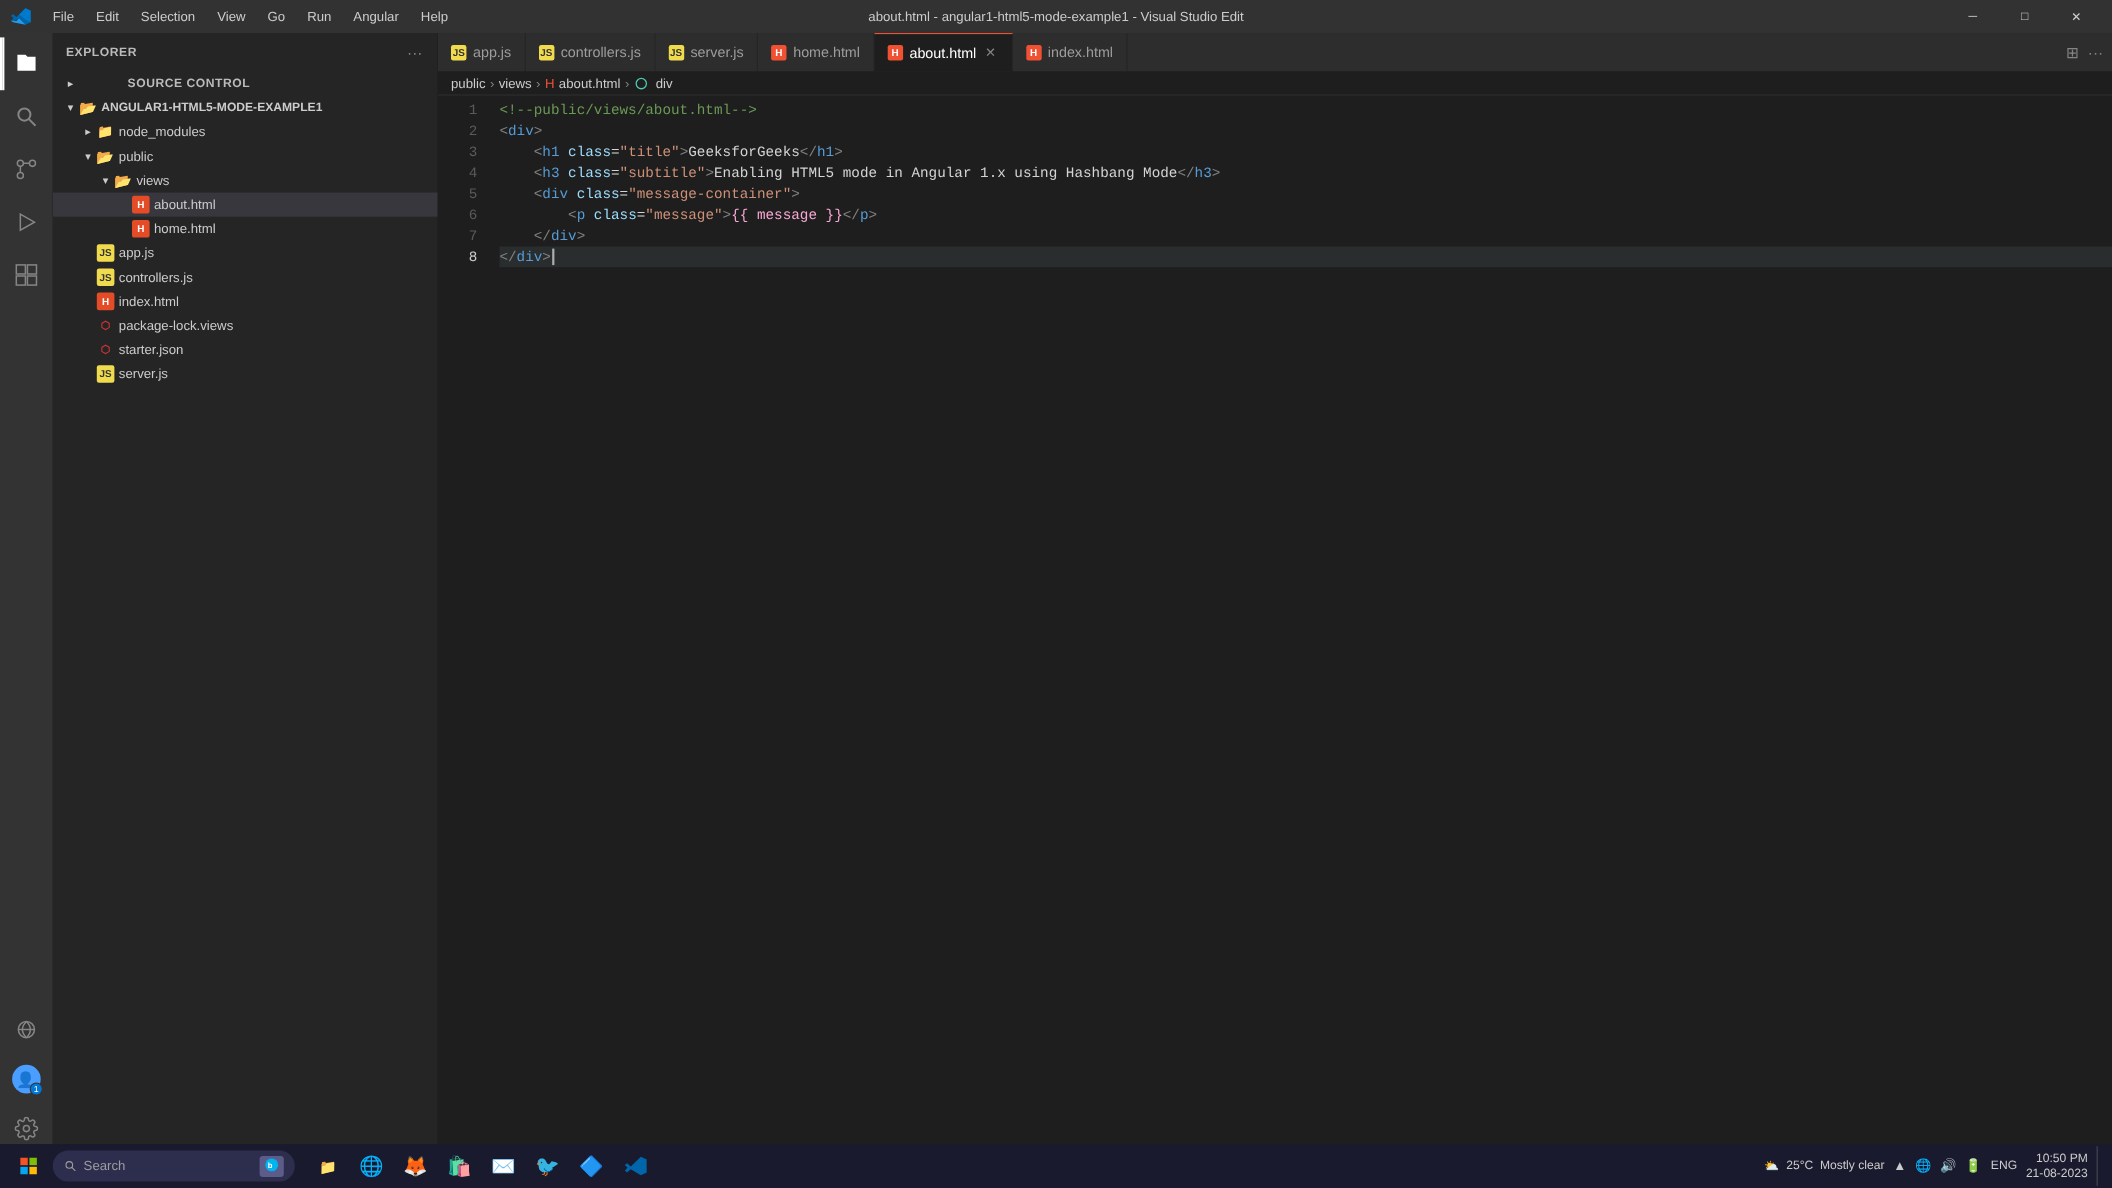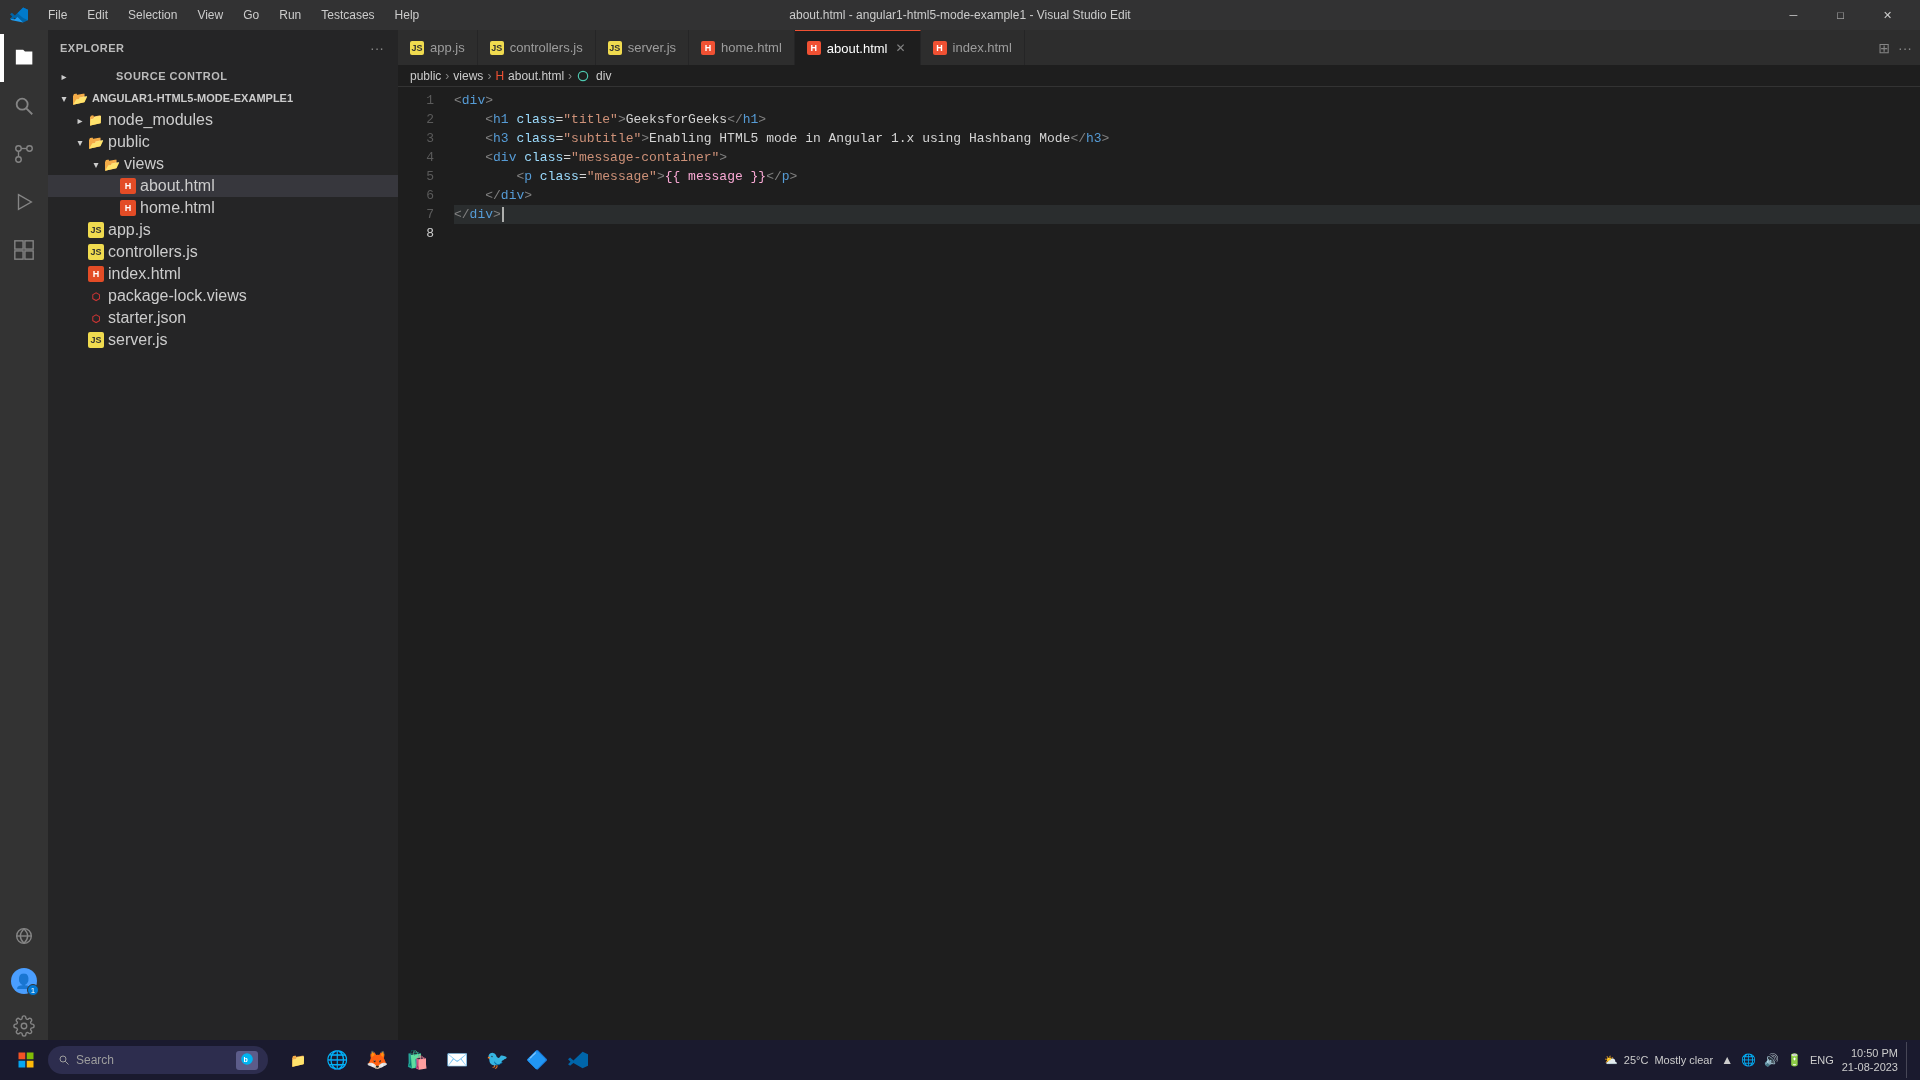--- a/index.html
+++ b/index.html
@@ -195,21 +195,21 @@
       justify-content: center;
       font-size: 11px;
     }
 
     .js-icon { color: #e5c07b; background: #f0db4f; color: #323330; font-weight: bold; border-radius: 2px; font-size: 9px; }
     .html-icon { color: white; background: #e34c26; border-radius: 2px; font-size: 9px; font-weight: bold; }
     .folder-icon { color: #dcb67a; font-size: 13px; }
     .folder-icon.open { color: #dcb67a; }
 
     .tree-label {
-      font-size: 16px;
+      font-size: 12px;
       color: #cccccc;
       flex: 1;
     }
     .tree-label.section {
       font-size: 11px;
       font-weight: bold;
       color: #bbbbbb;
       letter-spacing: 0.5px;
       margin-left: 44px;
     }
@@ -455,21 +455,21 @@
       <path d="M24 5L17.5 2 10 9.5 17.5 16 24 19V5z" fill="#007acc"></path>
       <path d="M17.5 22L10 14.5l-3.5 3L0 17l2.5 2L17.5 22z" fill="#1f9cf0"></path>
     </svg>
     <div class="menu-bar">
       <span class="menu-item">File</span>
       <span class="menu-item">Edit</span>
       <span class="menu-item">Selection</span>
       <span class="menu-item">View</span>
       <span class="menu-item">Go</span>
       <span class="menu-item">Run</span>
-      <span class="menu-item">Testcases</span>
+      <span class="menu-item">Angular</span>
       <span class="menu-item">Help</span>
     </div>
   </div>
   <div class="title-bar-center">about.html - angular1-html5-mode-example1 - Visual Studio Edit</div>
   <div class="title-bar-right">
     <div class="window-btn">─</div>
     <div class="window-btn">□</div>
     <div class="window-btn close">✕</div>
   </div>
 </div>
@@ -689,20 +689,23 @@
           <div class="line-number">3</div>
           <div class="line-number">4</div>
           <div class="line-number">5</div>
           <div class="line-number">6</div>
           <div class="line-number">7</div>
           <div class="line-number" style="color:#cccccc;">8</div>
         </div>
 
         <div class="code-area">
 
+          <div class="code-line">
+            <span class="c-comment">&lt;!--public/views/about.html--&gt;</span>
+          </div>
 
           <div class="code-line">
             <span class="c-tag">&lt;</span><span class="c-tag-name">div</span><span class="c-tag">&gt;</span>
           </div>
 
           <div class="code-line">
             <span style="color:#d4d4d4;">    </span><span class="c-tag">&lt;</span><span class="c-tag-name">h1</span><span style="color:#d4d4d4;"> </span><span class="c-attr">class</span><span class="c-equals">=</span><span class="c-string">"title"</span><span class="c-tag">&gt;</span><span class="c-text">GeeksforGeeks</span><span class="c-tag">&lt;/</span><span class="c-tag-name">h1</span><span class="c-tag">&gt;</span>
           </div>
 
           <div class="code-line">

